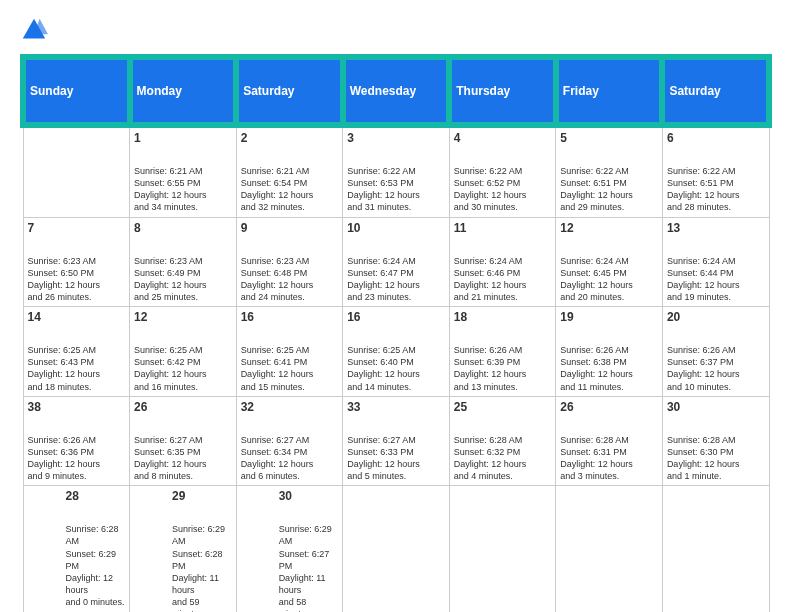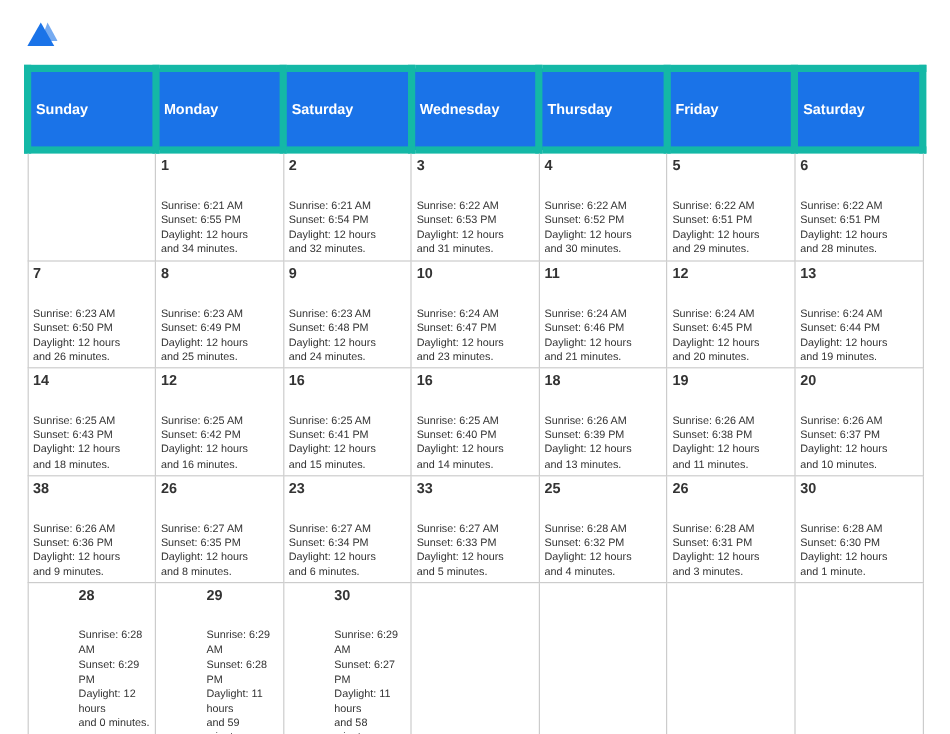--- a/index.html
+++ b/index.html
@@ -289,21 +289,21 @@
 and 9 minutes.</div>
           </td>
           <td>
             <div class="day-num">26</div>
             <div class="day-info" style="white-space: pre-line;">Sunrise: 6:27 AM
 Sunset: 6:35 PM
 Daylight: 12 hours
 and 8 minutes.</div>
           </td>
           <td>
-            <div class="day-num">23</div>
+            <div class="day-num">32</div>
             <div class="day-info" style="white-space: pre-line;">Sunrise: 6:27 AM
 Sunset: 6:34 PM
 Daylight: 12 hours
 and 6 minutes.</div>
           </td>
           <td>
             <div class="day-num">33</div>
             <div class="day-info" style="white-space: pre-line;">Sunrise: 6:27 AM
 Sunset: 6:33 PM
 Daylight: 12 hours

